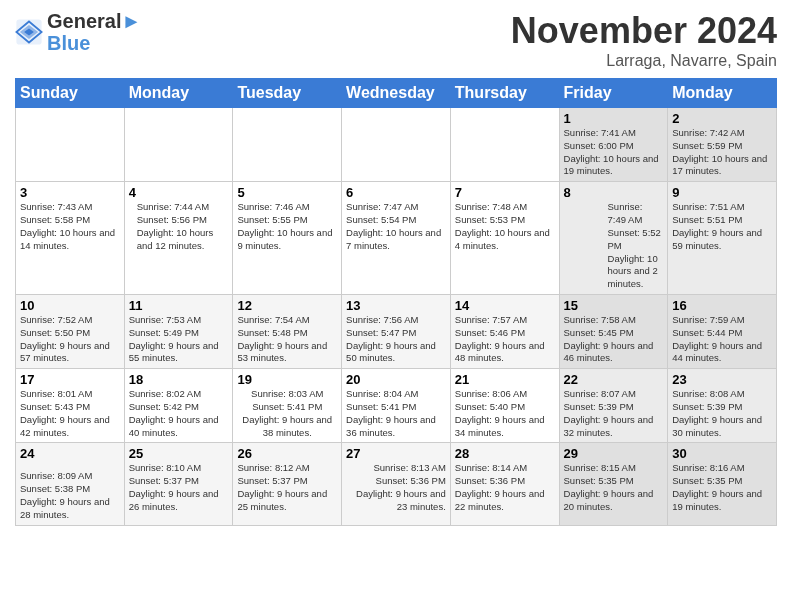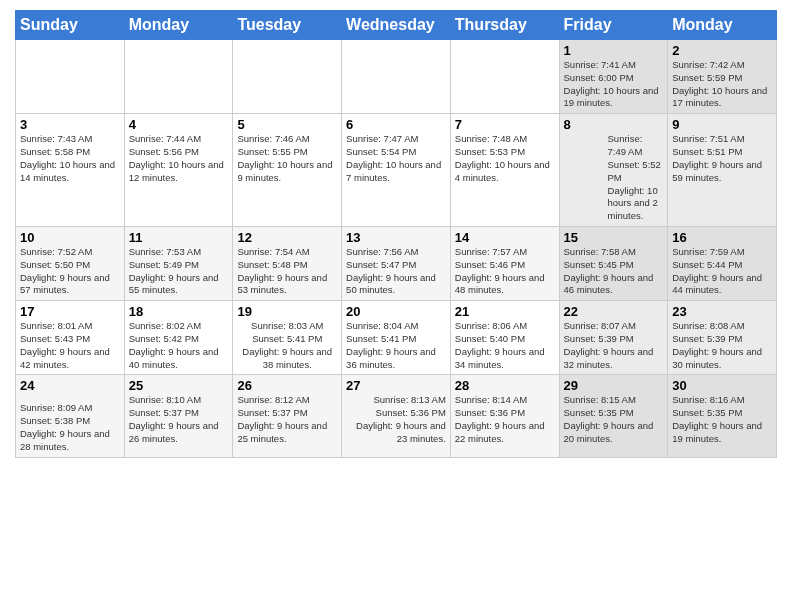--- a/index.html
+++ b/index.html
@@ -18,20 +18,38 @@
     tbody tr td:nth-child(6), tbody tr td:nth-child(7) { background: #ebebeb; }
     tbody tr:nth-child(odd) td:nth-child(6), tbody tr:nth-child(odd) td:nth-child(7) { background: #e0e0e0; }
     .day-num { font-size: 13px; font-weight: bold; display: block; margin-bottom: 1px; }
     .day-info { color: #333; line-height: 1.35; }
     .empty { background: #fff !important; }
   </style>
 </head>
 <body>
 
 <div class="container">
+  <div class="header-row">
+    <div class="logo">
+      <svg class="logo-icon" viewBox="0 0 40 40">
+        <rect x="2" y="2" width="36" height="36" rx="4" fill="#e8f0fb"></rect>
+        <polygon points="20,5 38,20 20,35 2,20" fill="none" stroke="#3a7bd5" stroke-width="2.5"></polygon>
+        <polygon points="20,10 33,20 20,30 7,20" fill="#3a7bd5" opacity="0.5"></polygon>
+        <polygon points="20,15 27,20 20,25 13,20" fill="#3a7bd5"></polygon>
+      </svg>
+      <div>
+        <div style="font-size:20px;font-weight:bold;color:#333;line-height:1.1;">General<span style="color:#4a90d9;">►</span></div>
+        <div style="font-size:20px;font-weight:bold;color:#4a90d9;line-height:1.1;">Blue</div>
+      </div>
+    </div>
+    <div class="title-block">
+      <div class="month-title">November 2024</div>
+      <div class="location">Larraga, Navarre, Spain</div>
+    </div>
+  </div>
 
   <table>
     <thead>
       <tr id="weekday-header">
           <th>Sunday</th>
           <th>Monday</th>
           <th>Tuesday</th>
           <th>Wednesday</th>
           <th>Thursday</th>
           <th>Friday</th>
@@ -60,21 +78,21 @@
         </tr>
         <tr>
           <td>
             <span class="day-num">3</span>
             <div class="day-info" style="white-space: pre-line;">Sunrise: 7:43 AM
 Sunset: 5:58 PM
 Daylight: 10 hours and 14 minutes.</div>
           </td>
           <td>
             <span class="day-num">4</span>
-            <div class="day-info" style="white-space: pre-line;">Sunrise: 7:44 AM
+            <div class="day-info" style="white-space: pre-line; margin-left: 8px;">Sunrise: 7:44 AM
 Sunset: 5:56 PM
 Daylight: 10 hours and 12 minutes.</div>
           </td>
           <td>
             <span class="day-num">5</span>
             <div class="day-info" style="white-space: pre-line;">Sunrise: 7:46 AM
 Sunset: 5:55 PM
 Daylight: 10 hours and 9 minutes.</div>
           </td>
           <td>

